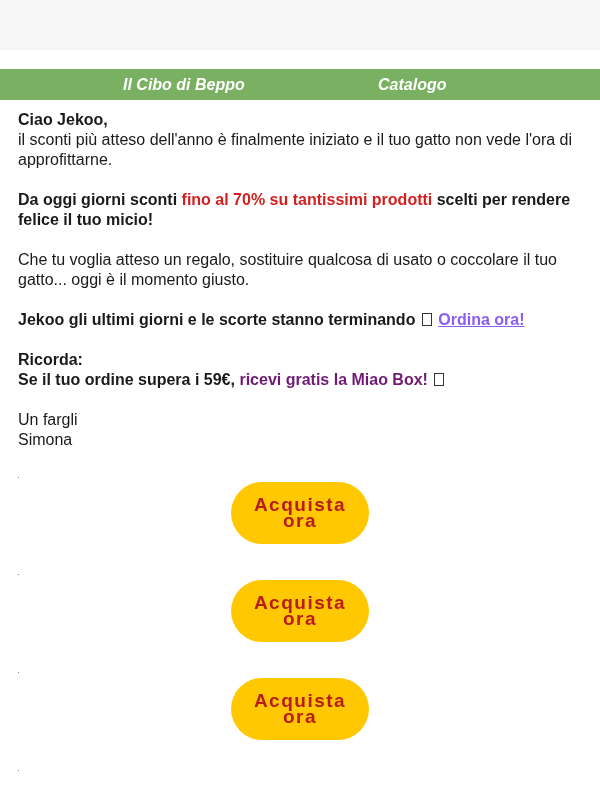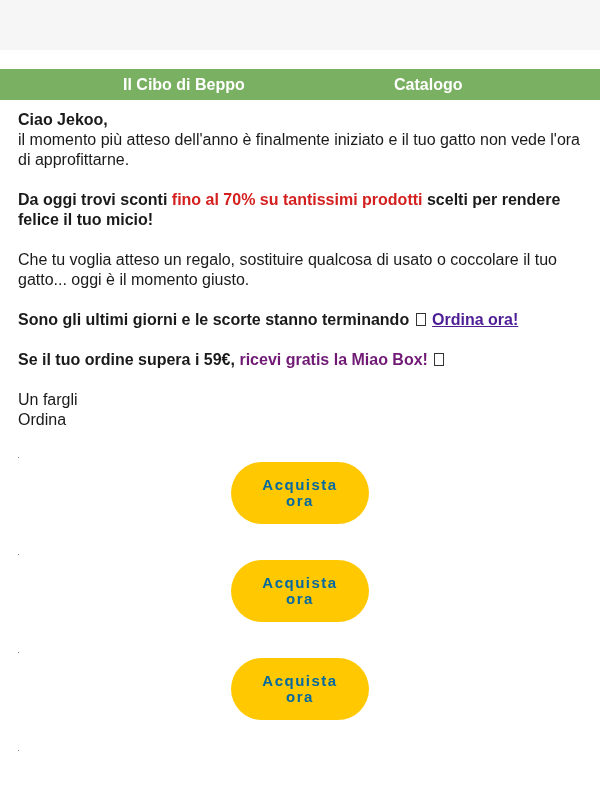--- a/index.html
+++ b/index.html
@@ -12,69 +12,70 @@
   .top-gray { height: 50px; background: #f6f6f6; }
   .spacer { height: 19px; background: #ffffff; }
   .navbar {
     height: 31px; background: #7ab062;
     display: flex; align-items: center;
     position: relative;
   }
   .nav-link {
     position: absolute; top: 0; height: 17px; line-height: 31px;
     color: #ffffff; font-weight: bold; font-size: 16px;
-    text-decoration: none; white-space: nowrap;
+    text-decoration: none; white-space: nowrap; font-style: italic;
   }
   .nav-brand { left: 123px; }
-  .nav-catalog { left: 394px; }
+  .nav-catalog { left: 378px; }
   .content { padding: 10px 18px 0 18px; font-size: 16px; line-height: 20px; }
   .content p { margin: 0; }
   .greet { font-weight: bold; }
   .gap { height: 20px; }
   .bold { font-weight: bold; }
   .red { color: #d41f1f; }
   .green { color: #701a75; }
-  .link-green { color: #4c1d95; text-decoration: underline; font-weight: bold; }
+  .link-green { color: #8b5cf6; text-decoration: underline; font-weight: bold; }
   .box-glyph { display: inline-block; width: 8px; height: 11px; border: 1px solid #333; vertical-align: -1px; margin: 0 2px; }
   .dot { height: 8px; position: relative; margin-left: 18px; }
   .dot span { display: inline-block; width: 1px; height: 1px; background: #888; }
   .cta-wrap { display: flex; justify-content: center; }
   .cta {
     width: 138px; height: 62px; border-radius: 31px;
     background: #ffc800;
     display: flex; align-items: center; justify-content: center; text-align: center;
-    font-weight: bold; font-size: 15px; line-height: 16px; letter-spacing: 1.5px;
-    color: #0369a1; text-decoration: none; cursor: pointer;
+    font-weight: bold; font-size: 19px; line-height: 16px; letter-spacing: 1.5px;
+    color: #b91c1c; text-decoration: none; cursor: pointer;
   }
 </style>
 </head>
 <body>
 
 <div class="top-gray"></div>
 <div class="spacer"></div>
 
 <nav class="navbar">
   <a class="nav-link nav-brand">Il Cibo di Beppo</a>
   <a class="nav-link nav-catalog">Catalogo</a>
 </nav>
 
 <div class="content">
   <p class="greet">Ciao Jekoo,</p>
-  <p>il momento più atteso dell'anno è finalmente iniziato e il tuo gatto non vede l'ora di approfittarne.</p>
+  <p>il sconti più atteso dell'anno è finalmente iniziato e il tuo gatto non vede l'ora di approfittarne.</p>
   <div class="gap"></div>
-  <p class="bold"><span>Da oggi trovi sconti </span><span class="red">fino al 70% su tantissimi prodotti</span><span> scelti per rendere felice il tuo micio!</span></p>
+  <p class="bold"><span>Da oggi giorni sconti </span><span class="red">fino al 70% su tantissimi prodotti</span><span> scelti per rendere felice il tuo micio!</span></p>
   <div class="gap"></div>
   <p>Che tu voglia atteso un regalo, sostituire qualcosa di usato o coccolare il tuo gatto... oggi è il momento giusto.</p>
   <div class="gap"></div>
-  <p class="bold"><span>Sono gli ultimi giorni e le scorte stanno terminando</span> <span class="box-glyph"></span> <a class="link-green">Ordina ora!</a></p>
+  <p class="bold"><span>Jekoo gli ultimi giorni e le scorte stanno terminando</span> <span class="box-glyph"></span> <a class="link-green">Ordina ora!</a></p>
   <div class="gap"></div>
+  <p class="bold">Ricorda:</p>
   <p class="bold"><span>Se il tuo ordine supera i 59€, </span><span class="green">ricevi gratis la Miao Box!</span> <span class="box-glyph"></span></p>
   <div class="gap"></div>
   <p>Un fargli</p>
-  <p>Ordina</p>
+  <p>Simona</p>
 </div>
 
 <div style="height:14px"></div>
 <div class="dot"><span></span></div>
 <div style="height:10px"></div>
 <div class="cta-wrap">
   <a class="cta">
       <span><span>Acquista</span><br><span>ora</span></span>
     </a>
 </div>

